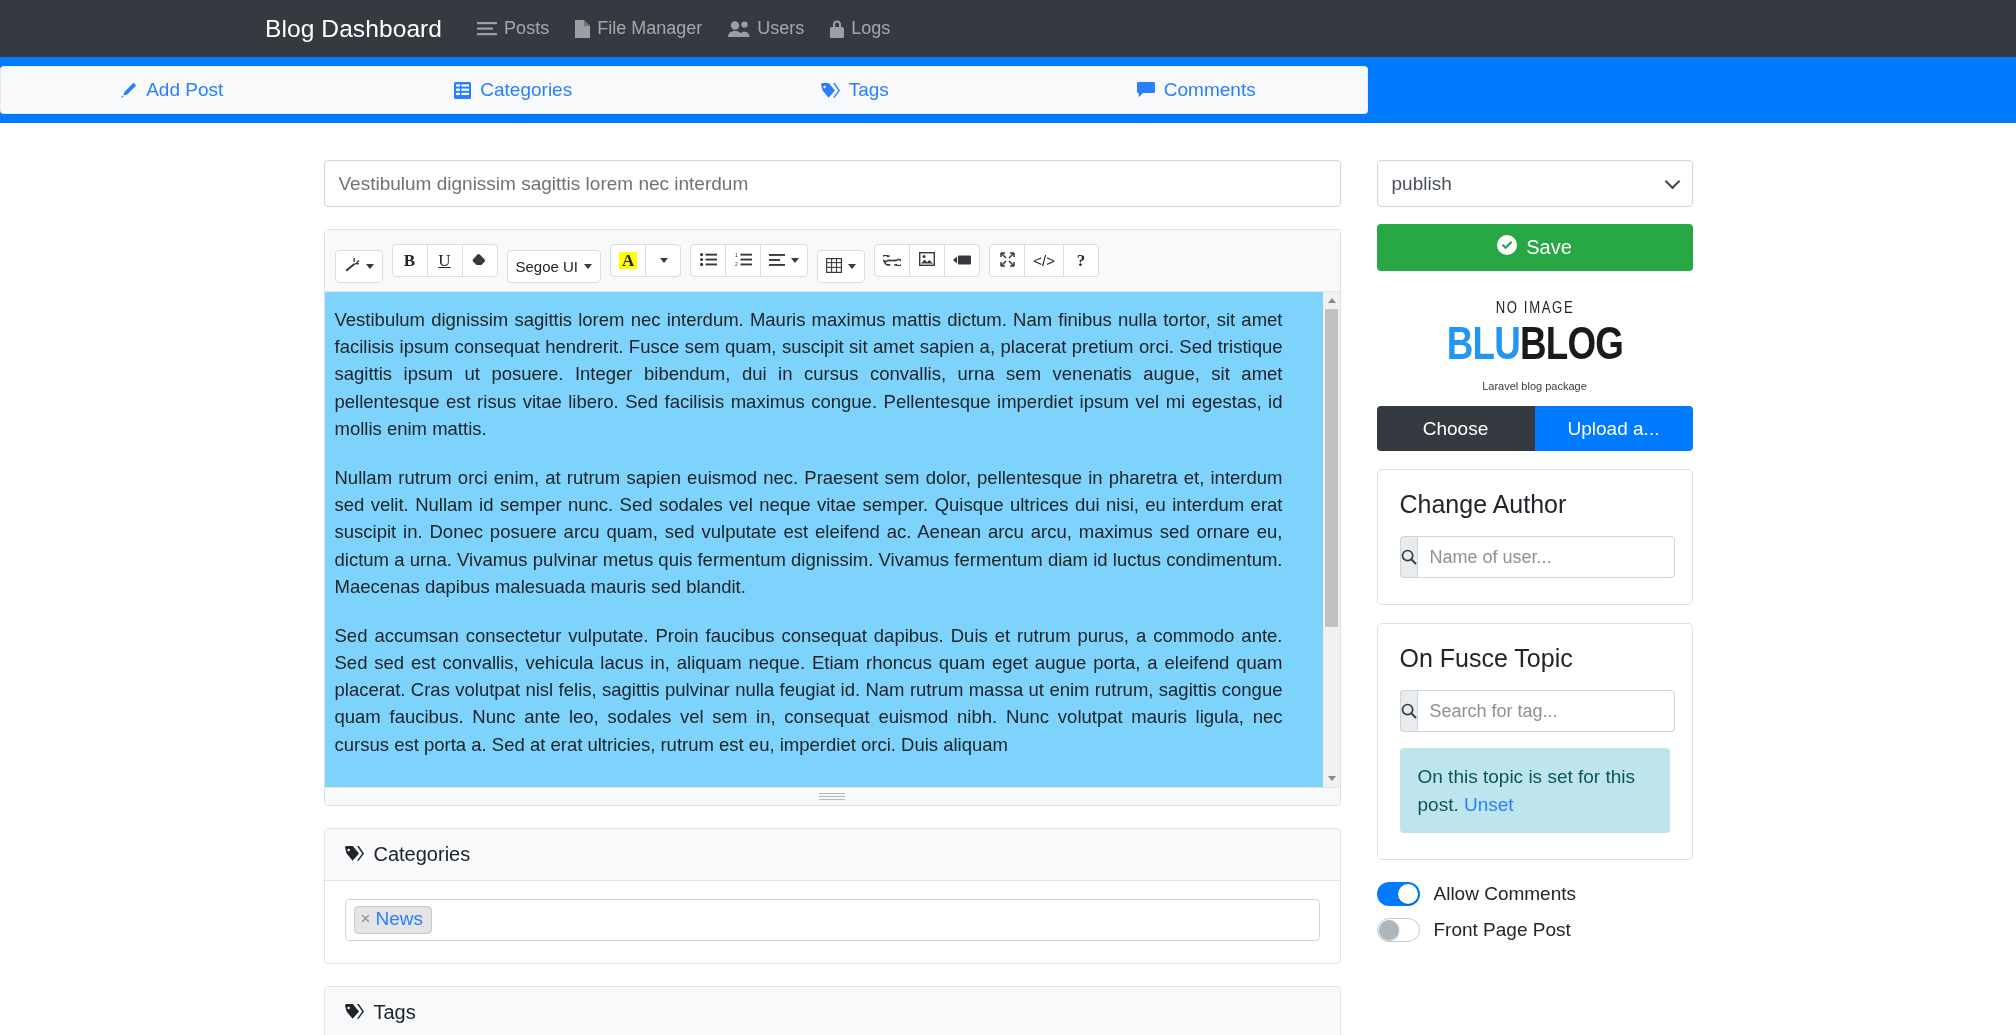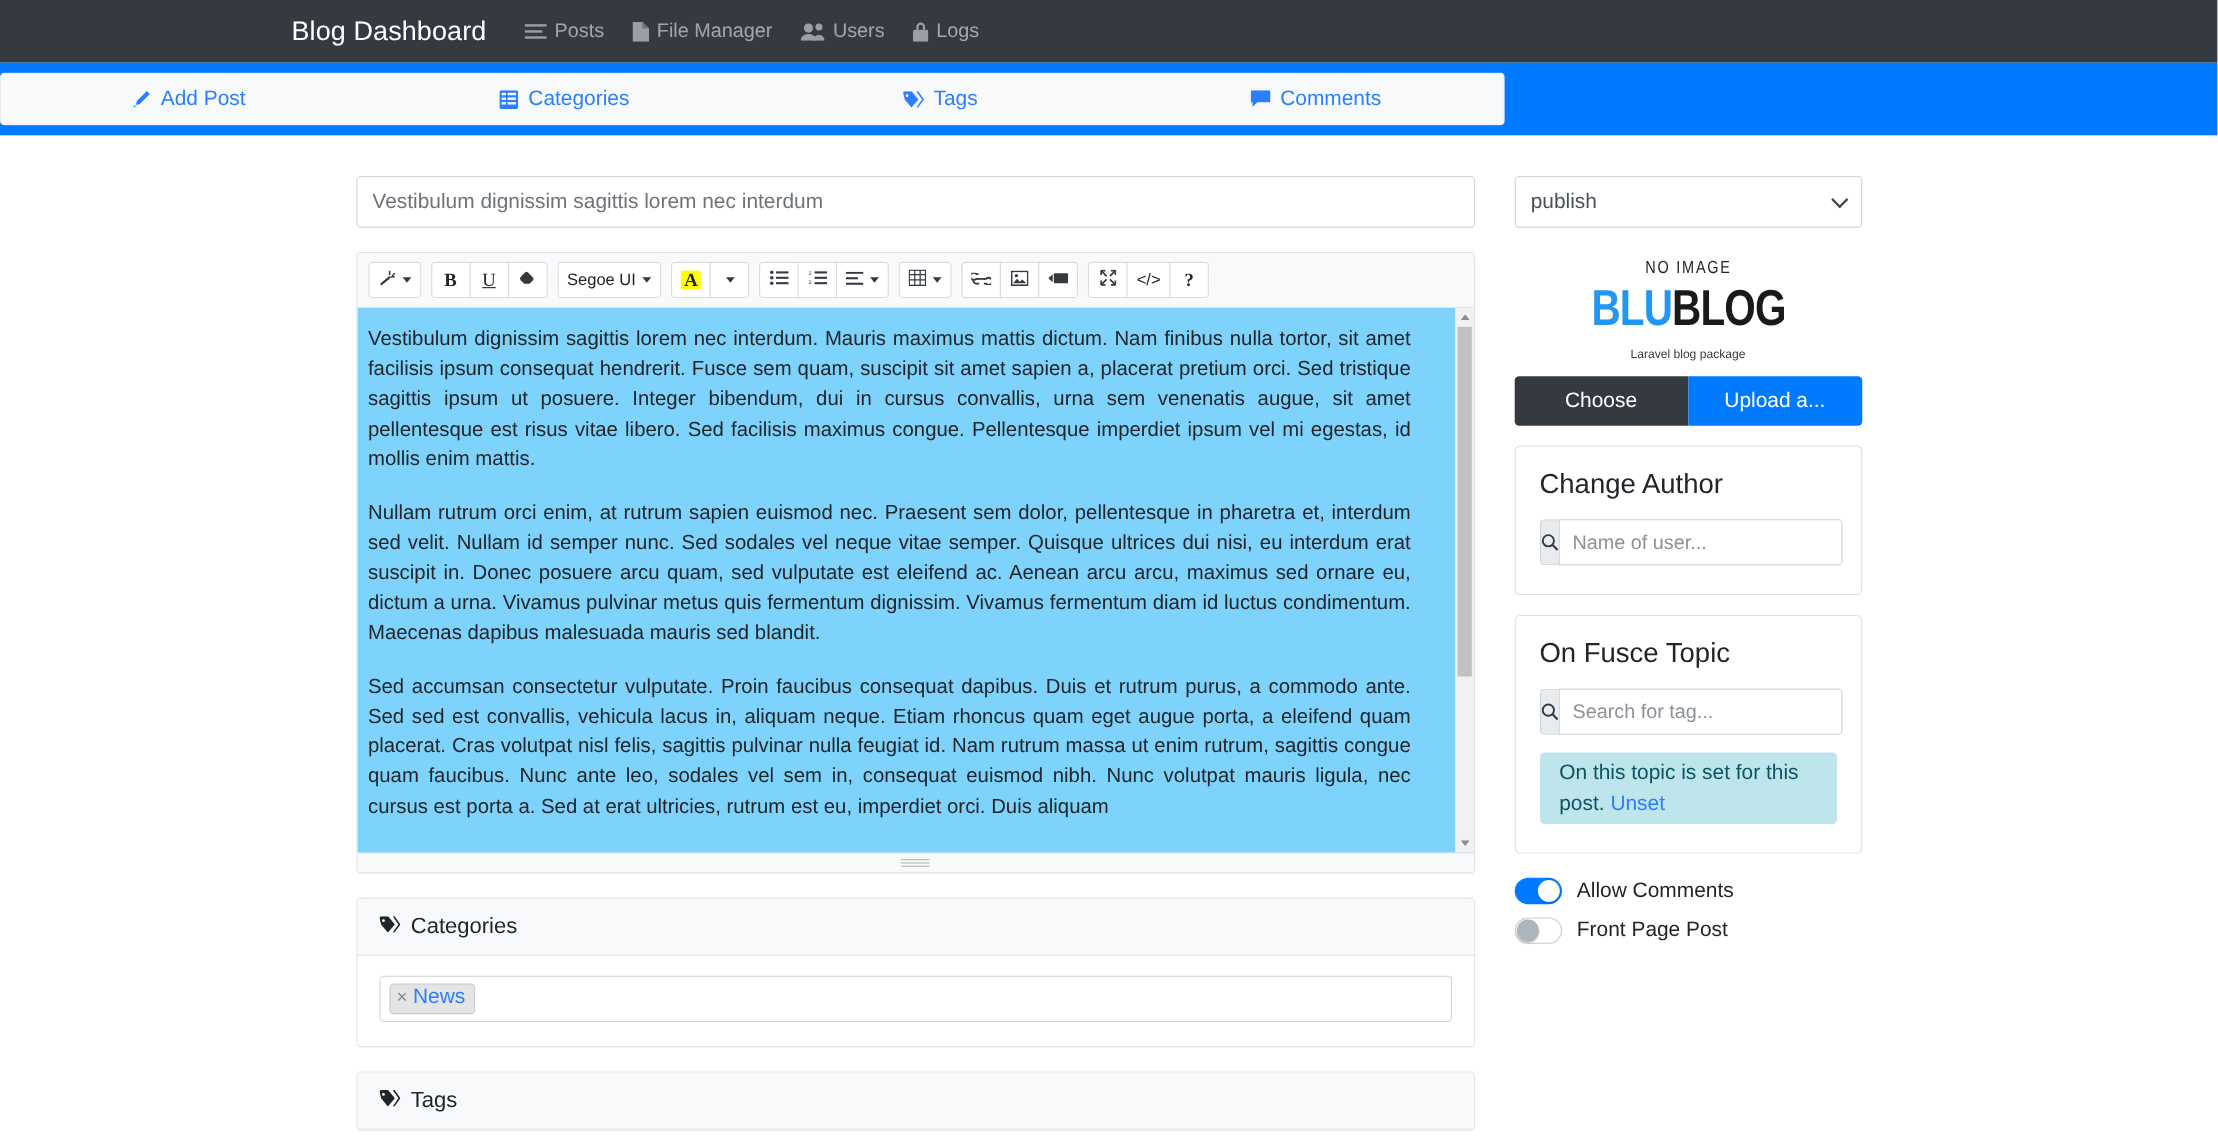--- a/index.html
+++ b/index.html
@@ -121,21 +121,21 @@
     justify-content: center;
     gap: 4px;
     font-size: 15px;
     color: #212529;
     cursor: pointer;
     font-family: "Liberation Sans", sans-serif;
   }
   .btn-group .tbtn { border-radius: 0; margin-left: -1px; }
   .btn-group .tbtn:first-child { border-radius: 4px 0 0 4px; margin-left: 0; }
   .btn-group .tbtn:last-child { border-radius: 0 4px 4px 0; }
-  .btn-group .tbtn:only-child { border-radius: 4px; }
+  .btn-group .tbtn:only-child { border-radius: 4px; margin-top: 12px; }
   .caret {
     width: 0; height: 0;
     border-left: 4px solid transparent;
     border-right: 4px solid transparent;
     border-top: 5px solid #343a40;
     display: inline-block;
     margin-left: 2px;
   }
   .hl-a {
     background: #ffff00;
@@ -359,21 +359,21 @@
     outline: none;
     font-family: "Liberation Sans", sans-serif;
     background: #fff;
   }
   .ig-input::placeholder { color: #8b9197; }
   .alert-info {
     margin-top: 16px;
     background: #bee5eb;
     color: #0c5460;
     border-radius: 4px;
-    padding: 5px 18px;
+    padding: 15px 18px;
     font-size: 19px;
     line-height: 1.45;
   }
   .alert-info a { color: #2a7fff; text-decoration: none; }
 
   .switch-row {
     display: flex; align-items: center; gap: 14px;
     margin-top: 22px;
   }
   .switch {
@@ -747,20 +747,29 @@
 
   </div>
 
   <div class="col-side">
 
     <div class="select-status">
       <span>publish</span>
       <i class="chev"></i>
     </div>
 
+    <button class="btn-save">
+      <span>
+        <svg width="20" height="20" viewBox="0 0 20 20">
+            <circle cx="10" cy="10" r="10" fill="#fff"></circle>
+        <path fill="#28a745" d="M8.6 14.3L4.6 10.4l1.5-1.5 2.5 2.4 5.3-5.3 1.5 1.5z"></path>
+          </svg>
+      </span>
+      <span>Save</span>
+    </button>
 
     <div class="logo-box">
       <div class="logo-noimage">NO IMAGE</div>
       <div class="logo-main"><span class="blu">BLU</span><span class="blog">BLOG</span></div>
       <div class="logo-cap">Laravel blog package</div>
     </div>
 
     <div class="btn-pair">
       <button class="btn-choose">Choose</button>
       <button class="btn-upload">Upload a...</button>

